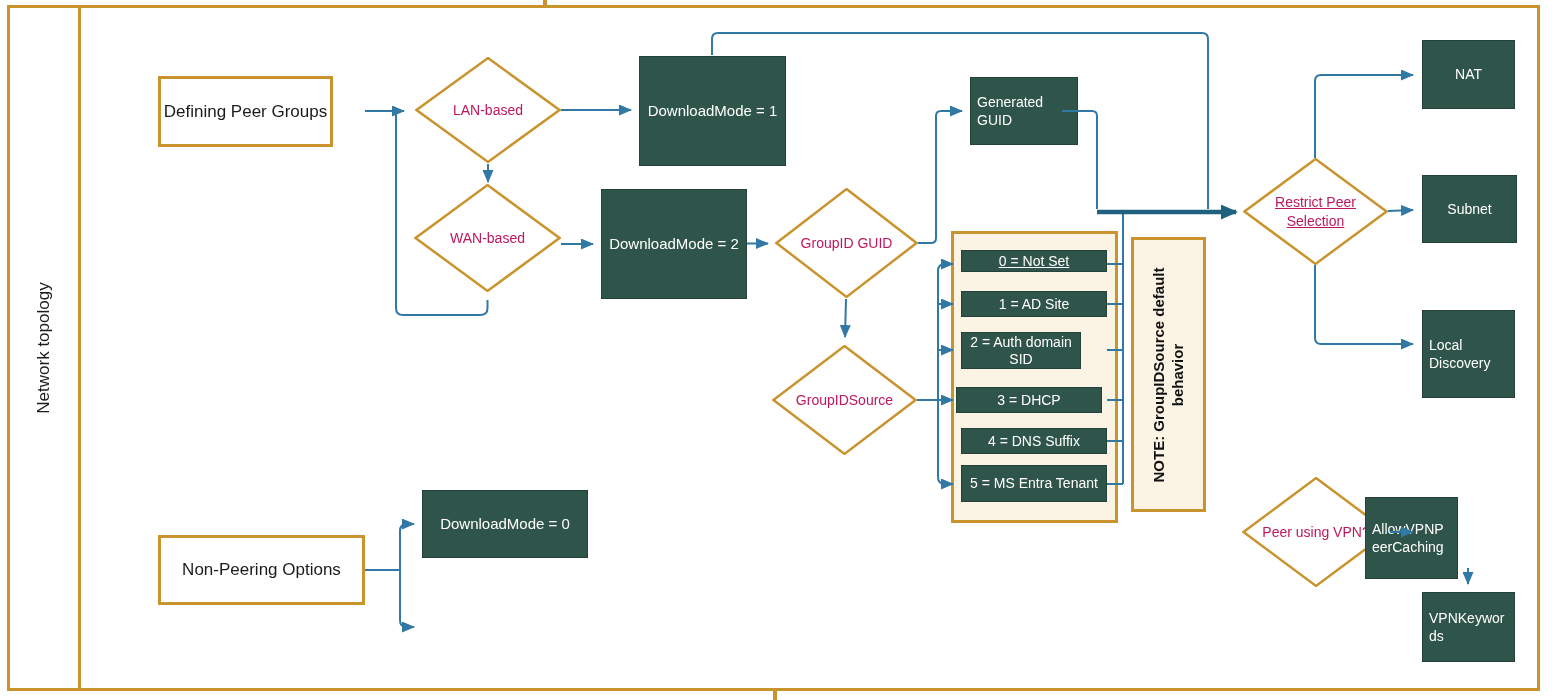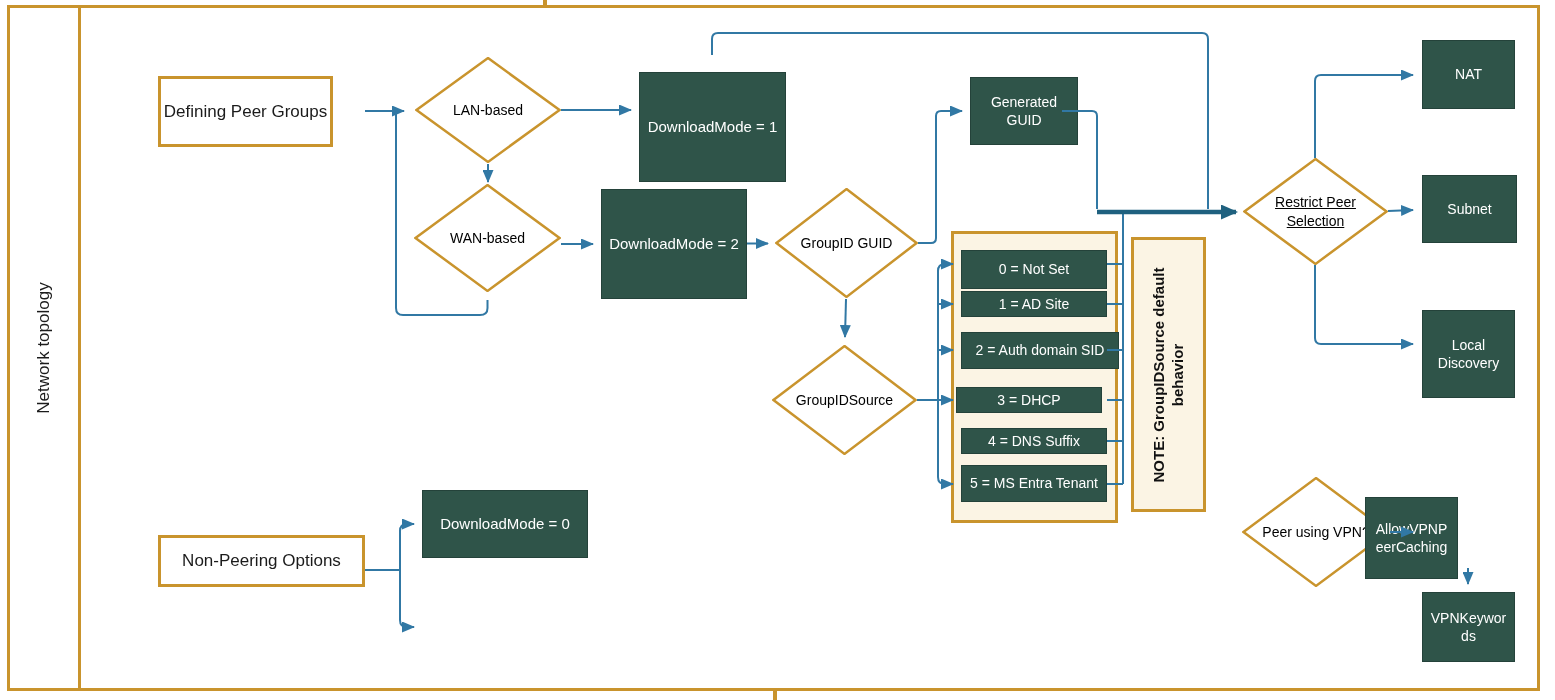--- a/index.html
+++ b/index.html
@@ -13,34 +13,34 @@
   .lane-sep { position:absolute; left:78px; top:5px; width:3px; height:686px; background:#C9942D; }
   .tick-top { position:absolute; left:543px; top:0; width:4px; height:8px; background:#C9942D; }
   .tick-bottom { position:absolute; left:773px; top:690px; width:4px; height:10px; background:#C9942D; }
   .lane-title { position:absolute; left:10px; top:5px; width:68px; height:686px; }
   .lane-title .vtext {
     position:absolute; left:50%; top:50%; transform:translate(-50%,-50%) rotate(-90deg);
     white-space:nowrap; font-size:17px; color:#1b1b1b;
   }
   
   .box-green { position:absolute; background:#2F5449; border:1px solid #24423A; box-sizing:border-box;
-    color:#fff; display:flex; align-items:center; justify-content:center; text-align:center;
+    color:#fff; display:flex; align-items:center; justify-content:center; text-align:left;
     font-size:15px; line-height:1.3; padding:2px 6px; }
   .box-white { position:absolute; background:#fff; border:3px solid #C9942D; box-sizing:border-box;
     color:#1b1b1b; display:flex; align-items:center; justify-content:center; text-align:center;
     font-size:17px; }
   .panel { position:absolute; background:#FBF4E4; border:3px solid #C9942D; box-sizing:border-box; }
   .opt { position:absolute; background:#2F5449; border:1px solid #24423A; box-sizing:border-box;
     color:#fff; display:flex; align-items:center; justify-content:center; text-align:center;
     font-size:14px; line-height:1.2; }
   .diamond { position:absolute; }
   .diamond svg.dshape { position:absolute; left:0; top:0; width:100%; height:100%; display:block; }
   .diamond .lbl { position:absolute; left:0; top:0; right:0; bottom:0;
     display:flex; align-items:center; justify-content:center; text-align:center;
-    font-size:14px; line-height:1.3; color:#000000; padding:0 22px; }
+    font-size:14px; line-height:1.3; color:#be185d; padding:0 22px; }
   .small-font { font-size:14px; }
   .break-words { word-break:break-all; }
   .note-box .vtext {
     position:absolute; left:50%; top:50%; width:256px;
     transform:translate(-50%,-50%) rotate(-90deg);
     font-size:15px; font-weight:bold; text-align:center; line-height:1.25; color:#111;
   }
   #connectors { position:absolute; left:0; top:0; width:1555px; height:700px; pointer-events:none; }
 </style>
 </head>
@@ -52,21 +52,21 @@
   <div class="lane-sep"></div>
   <div class="tick-top"></div>
   <div class="tick-bottom"></div>
   <div class="lane-title">
     <div class="vtext">Network topology</div>
   </div>
 
   <div class="box-white" style="left:158px; top:76px; width:175px; height:71px;">
     <span>Defining Peer Groups</span>
   </div>
-  <div class="box-white" style="left:158px; top:535px; width:207px; height:52px;">
+  <div class="box-white" style="left:158px; top:535px; width:207px; height:70px;">
     <span>Non-Peering Options</span>
   </div>
 
   <div class="diamond" style="left:415px; top:57px; width:146px; height:106px;">
     <svg class="dshape" viewBox="0 0 100 100" preserveAspectRatio="none">
       <polygon points="50,1 99,50 50,99 1,50" fill="#ffffff" stroke="#C9942D" stroke-width="2.5" vector-effect="non-scaling-stroke"></polygon>
     </svg>
     <div class="lbl">LAN-based</div>
   </div>
 
@@ -98,21 +98,21 @@
     <div class="lbl" style="padding:0 26px;text-decoration:underline;">Restrict Peer Selection</div>
   </div>
 
   <div class="diamond" style="left:1242px; top:477px; width:148px; height:110px;">
     <svg class="dshape" viewBox="0 0 100 100" preserveAspectRatio="none">
       <polygon points="50,1 99,50 50,99 1,50" fill="#ffffff" stroke="#C9942D" stroke-width="2.5" vector-effect="non-scaling-stroke"></polygon>
     </svg>
     <div class="lbl" style="padding:0 12px;">Peer using VPN?</div>
   </div>
 
-  <div class="box-green" style="left:639px; top:72px; width:147px; height:110px;">
+  <div class="box-green" style="left:639px; top:56px; width:147px; height:110px;">
     <span>DownloadMode = 1</span>
   </div>
   <div class="box-green" style="left:601px; top:189px; width:146px; height:110px;">
     <span>DownloadMode = 2</span>
   </div>
   <div class="box-green small-font" style="left:970px; top:77px; width:108px; height:68px;">
     <span>Generated GUID</span>
   </div>
   <div class="box-green small-font" style="left:1422px; top:40px; width:93px; height:69px;">
     <span>NAT</span>
@@ -127,27 +127,27 @@
     <span>AllowVPNPeerCaching</span>
   </div>
   <div class="box-green small-font break-words" style="left:1422px; top:592px; width:93px; height:70px;">
     <span>VPNKeywords</span>
   </div>
   <div class="box-green" style="left:422px; top:490px; width:166px; height:68px;">
     <span>DownloadMode = 0</span>
   </div>
 
   <div class="panel" style="left:951px; top:231px; width:167px; height:292px;"></div>
-  <div class="opt" style="left:961px; top:250px; width:146px; height:39px;">
+  <div class="opt" style="left:961px; top:250px; width:146px; height:22px;text-decoration:underline;">
     <span>0 = Not Set</span>
   </div>
   <div class="opt" style="left:961px; top:291px; width:146px; height:26px;">
     <span>1 = AD Site</span>
   </div>
-  <div class="opt" style="left:961px; top:332px; width:158px; height:37px;">
+  <div class="opt" style="left:961px; top:332px; width:120px; height:37px;">
     <span>2 = Auth domain SID</span>
   </div>
   <div class="opt" style="left:956px; top:387px; width:146px; height:26px;">
     <span>3 = DHCP</span>
   </div>
   <div class="opt" style="left:961px; top:428px; width:146px; height:26px;">
     <span>4 = DNS Suffix</span>
   </div>
   <div class="opt" style="left:961px; top:465px; width:146px; height:37px;">
     <span>5 = MS Entra Tenant</span>

